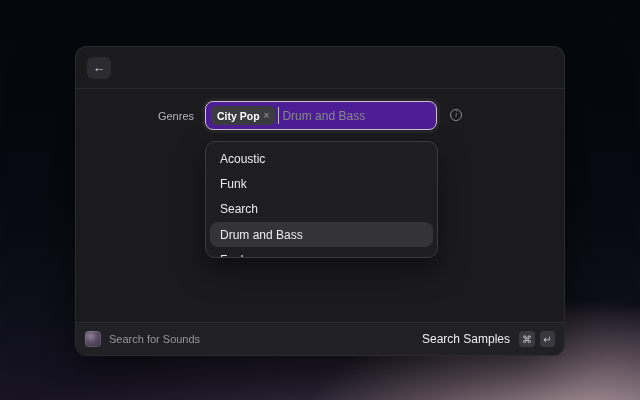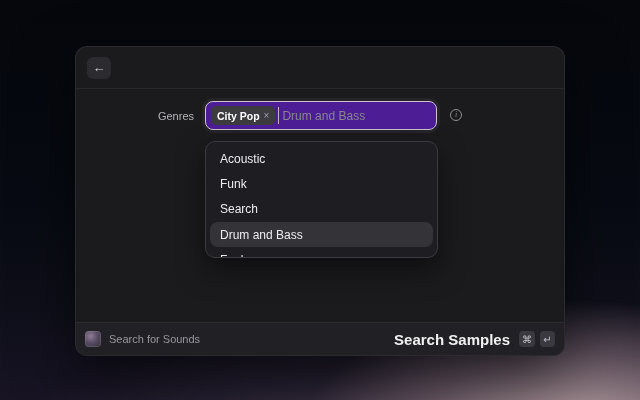--- a/index.html
+++ b/index.html
@@ -79,21 +79,21 @@
     border-radius:0 0 11px 11px;
     display:flex; align-items:center; padding:12px 9px;
   }
   .logo {
     width:16px; height:16px; border-radius:4px; margin-right:8px;
     background:radial-gradient(circle at 35% 32%, #8f7d96 0%, #584d63 45%, #332d3d 100%);
     box-shadow:inset 0 0 0 1px rgba(255,255,255,0.12);
   }
   .search-hint { color:#96969c; font-size:11px; }
   .footer-right { margin-left:auto; display:flex; align-items:center; gap:5px; }
-  .submit-label { color:#f0f0f2; font-size:15px; font-weight:bold; margin-right:4px; }
+  .submit-label { color:#f0f0f2; font-size:12px; font-weight:normal; margin-right:4px; }
   .keycap {
     min-width:15px; height:16px; padding:0 3px;
     background:#3a393f; border-radius:4px; color:#c6c4ca; font-size:10px;
     display:flex; align-items:center; justify-content:center;
   }
 </style>
 </head>
 <body>
 
 <div class="window">

